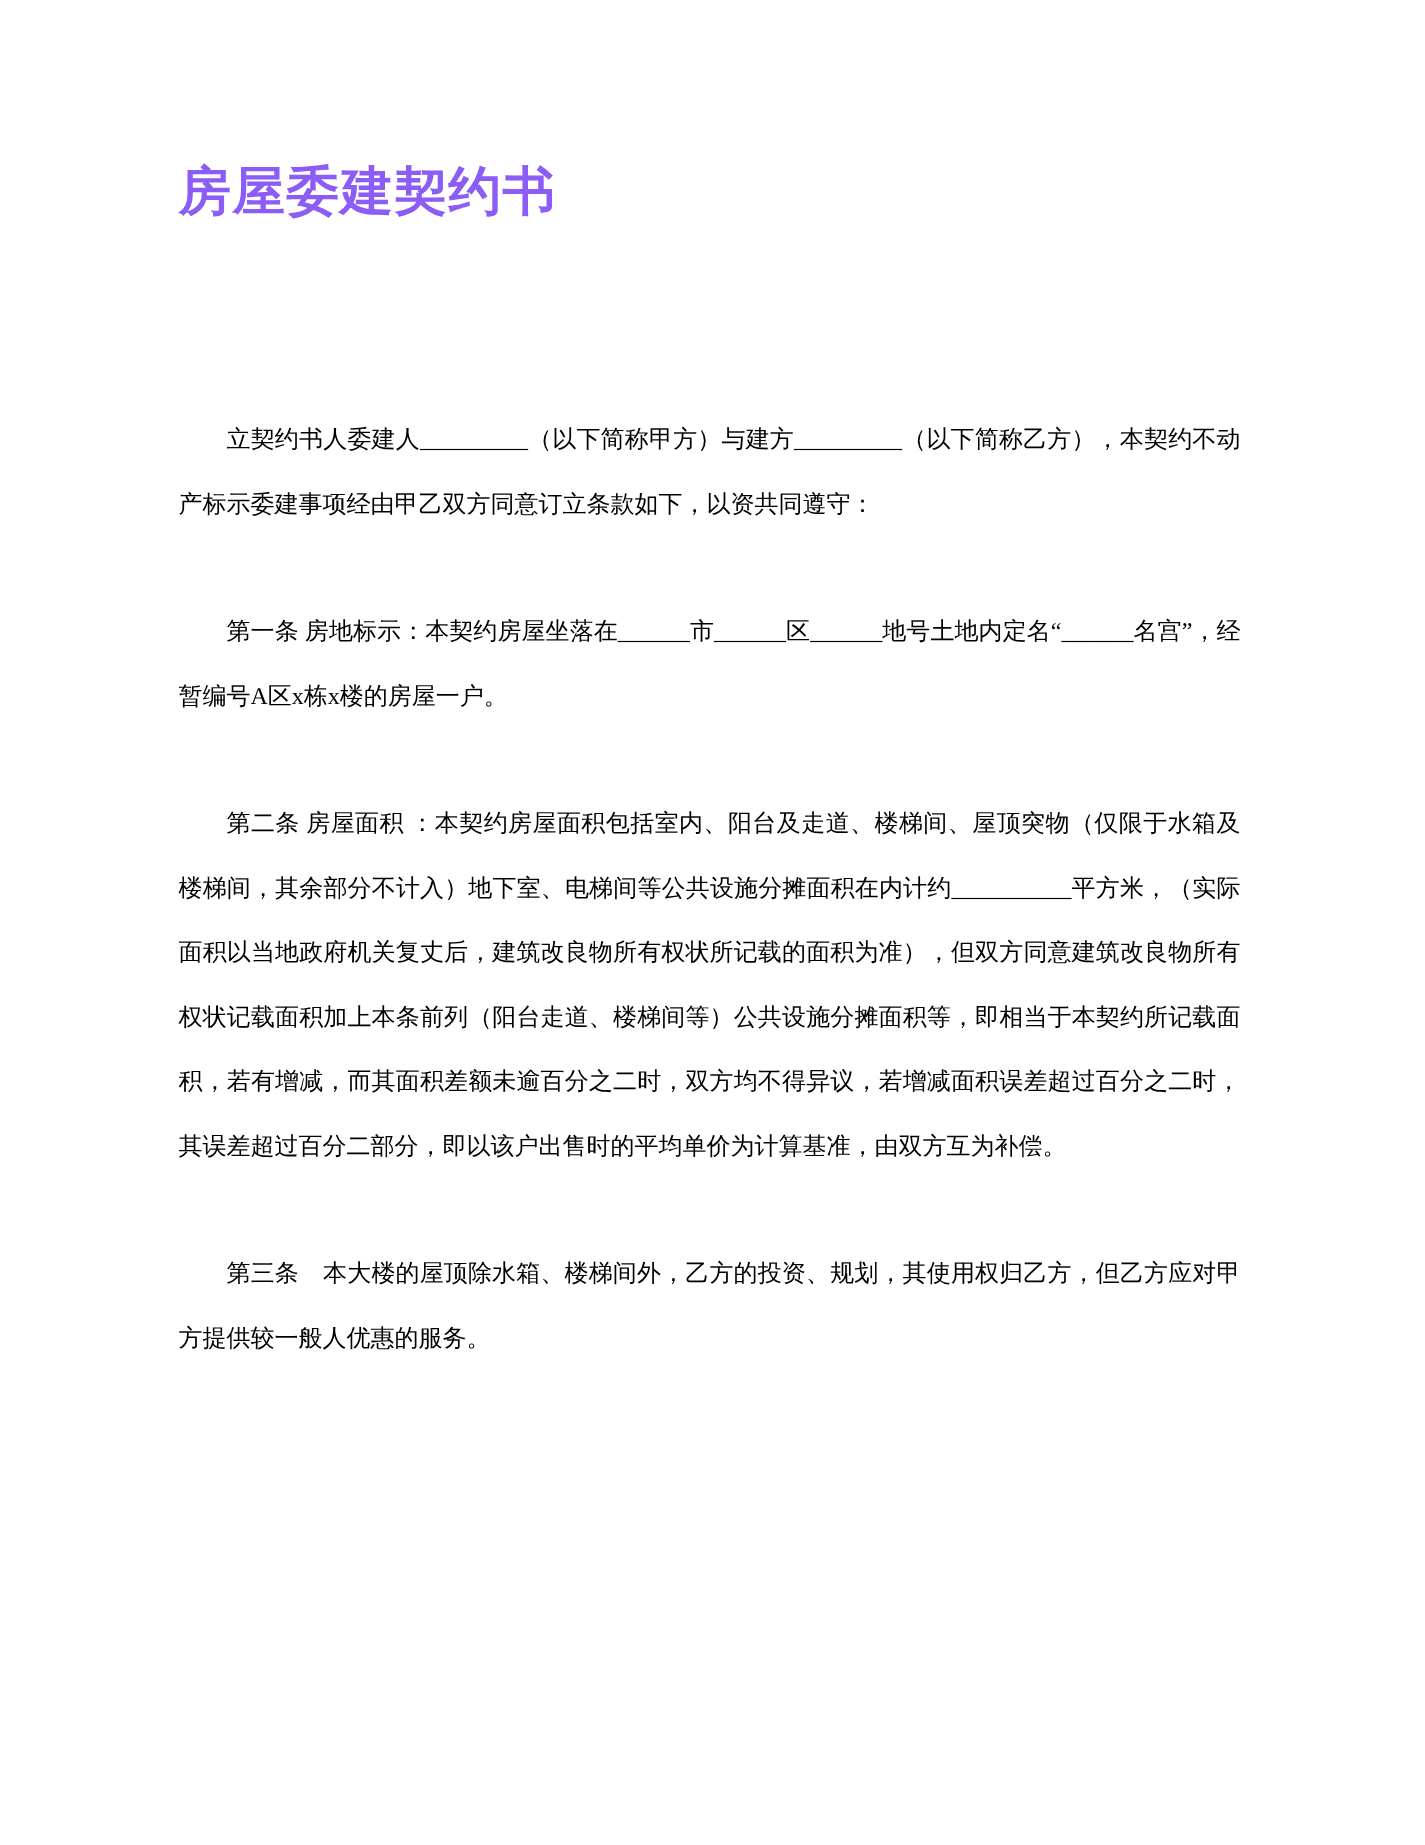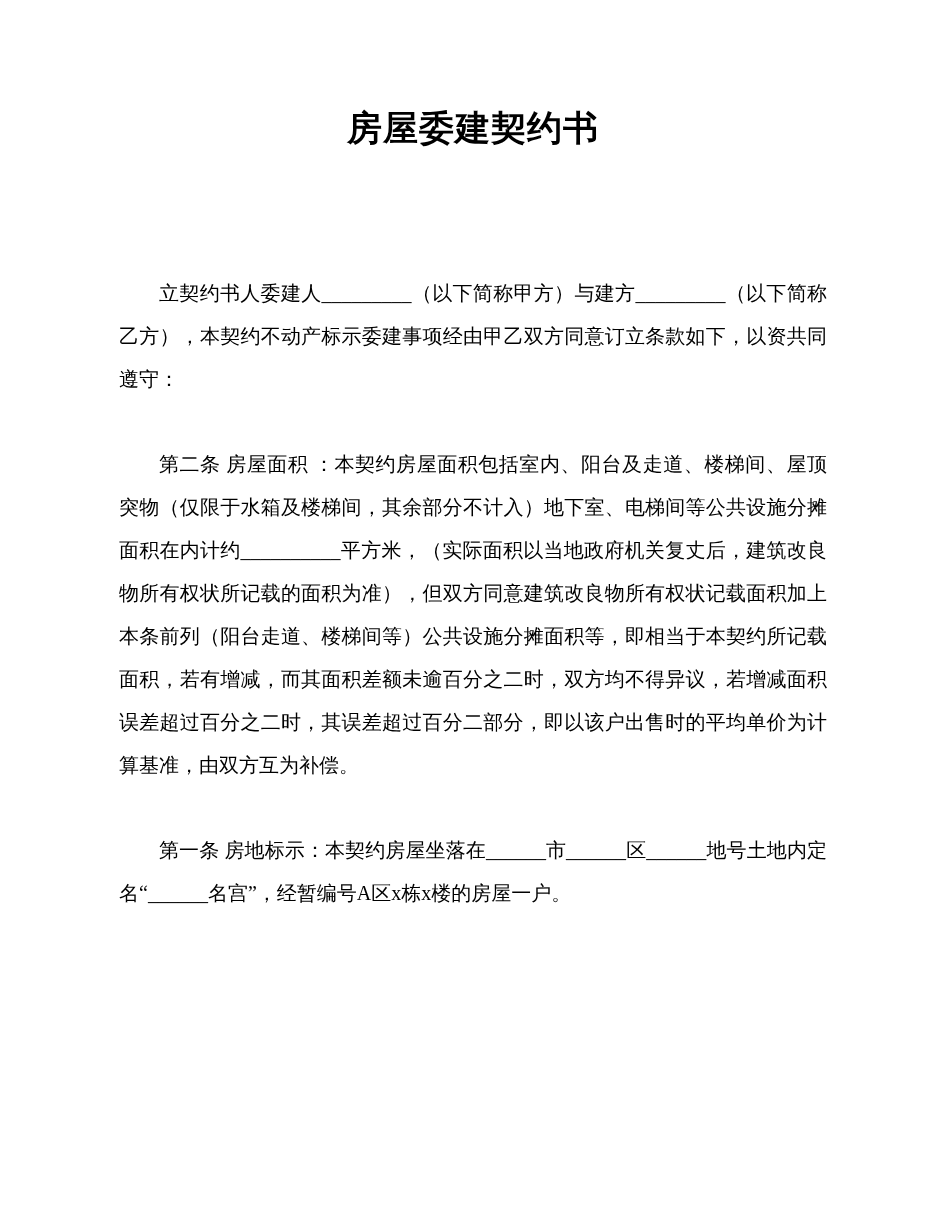--- a/index.html
+++ b/index.html
@@ -21,46 +21,47 @@
     left: 119px;
     top: 0;
     width: 708px;
   }
   .doc-title {
     margin: 108px 0 0 0;
     font-family: "Liberation Sans", "DejaVu Sans", sans-serif;
     font-weight: bold;
     font-size: 35px;
     line-height: 40px;
-    text-align: center;
-    color: #000000;
+    text-align: left;
+    color: #8b5cf6;
     letter-spacing: 1px;
   }
   p.para {
     margin: 42px 0 0 0;
-    font-size: 20px;
+    font-size: 16px;
     line-height: 43px;
     text-align: justify;
     text-justify: inter-ideograph;
     text-indent: 2em;
     color: #000000;
     word-break: break-all;
   }
   p.para.intro {
     margin-top: 124px;
   }
 </style>
 </head>
 <body>
 
 <div class="page">
   <div class="content">
     <h1 class="doc-title">房屋委建契约书</h1>
 
     <p class="para intro">立契约书人委建人_________（以下简称甲方）与建方_________（以下简称乙方），本契约不动产标示委建事项经由甲乙双方同意订立条款如下，以资共同遵守：</p>
 
+    <p class="para">第一条 房地标示：本契约房屋坐落在______市______区______地号土地内定名“______名宫”，经暂编号A区x栋x楼的房屋一户。</p>
+
     <p class="para">第二条 房屋面积 ：本契约房屋面积包括室内、阳台及走道、楼梯间、屋顶突物（仅限于水箱及楼梯间，其余部分不计入）地下室、电梯间等公共设施分摊面积在内计约__________平方米，（实际面积以当地政府机关复丈后，建筑改良物所有权状所记载的面积为准），但双方同意建筑改良物所有权状记载面积加上本条前列（阳台走道、楼梯间等）公共设施分摊面积等，即相当于本契约所记载面积，若有增减，而其面积差额未逾百分之二时，双方均不得异议，若增减面积误差超过百分之二时，其误差超过百分二部分，即以该户出售时的平均单价为计算基准，由双方互为补偿。</p>
 
-    <p class="para">第一条 房地标示：本契约房屋坐落在______市______区______地号土地内定名“______名宫”，经暂编号A区x栋x楼的房屋一户。</p>
-
+    <p class="para">第三条　本大楼的屋顶除水箱、楼梯间外，乙方的投资、规划，其使用权归乙方，但乙方应对甲方提供较一般人优惠的服务。</p>
 
   </div>
 </div>
 
 </body></html>

